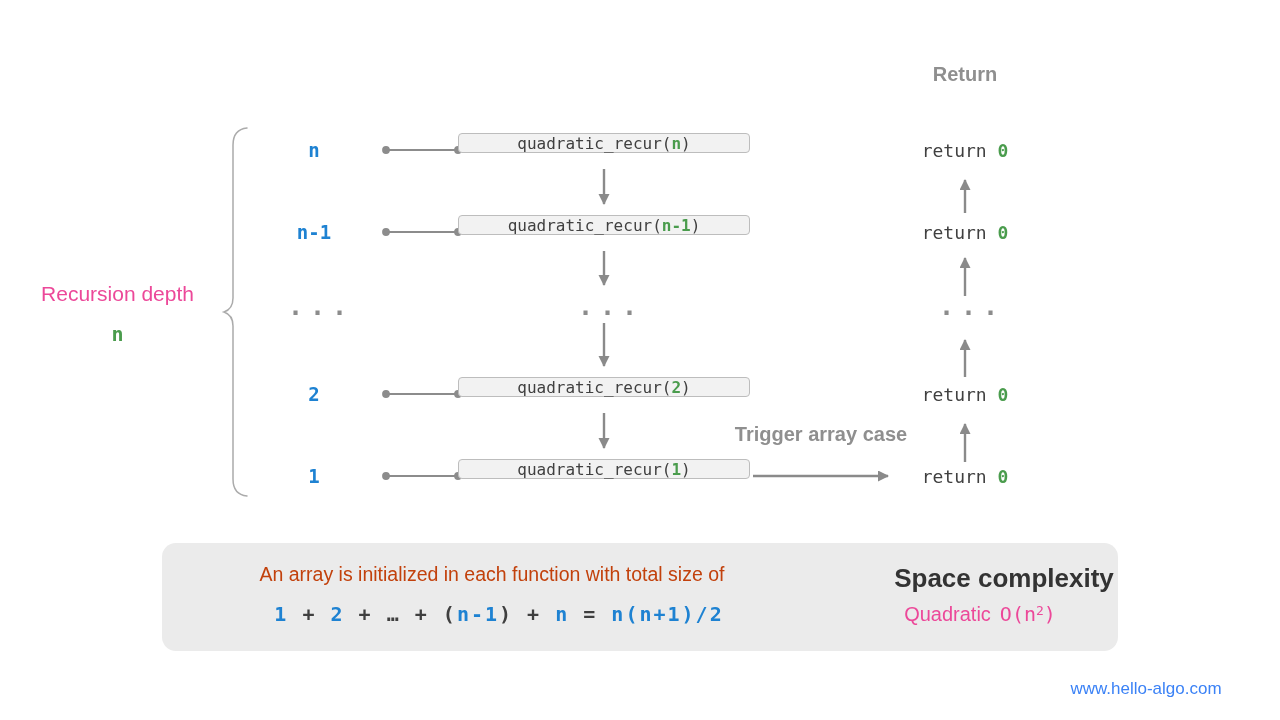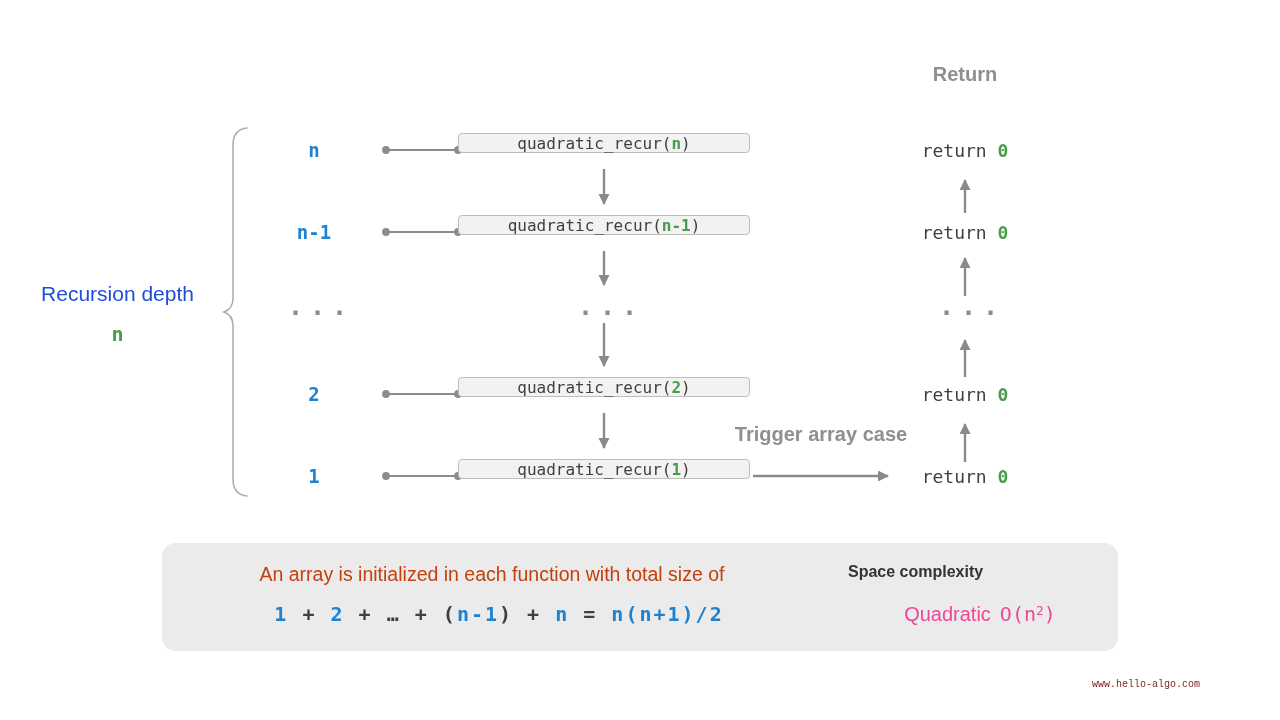--- a/index.html
+++ b/index.html
@@ -17,21 +17,21 @@
     font-weight: bold; font-size: 20px; color: #8f8f8f; white-space: pre;
   }
   #hdr-size   { left: 194px; width: 240px; }
   #hdr-call   { left: 534px; width: 140px; }
   #hdr-return { left: 895px; width: 140px; }
   #hdr-size .code { font-family: "DejaVu Sans Mono", monospace; font-size: 19px; color: #1e82d2; }
 
   
   #depth-label {
     position: absolute; left: 10px; top: 282px; width: 215px; text-align: center;
-    font-size: 21px; color: #1d4ed8;
+    font-size: 21px; color: #ec4899;
   }
   #depth-value {
     position: absolute; left: 10px; top: 322px; width: 215px; text-align: center;
     font-family: "DejaVu Sans Mono", monospace; font-weight: bold; font-size: 20px; color: #4a9c4d;
   }
 
   
   .row { position: absolute; left: 0; width: 1280px; height: 34px; }
   .row-n   { top: 133px; }
   .row-n1  { top: 215px; }
@@ -86,33 +86,33 @@
     font-size: 19.5px; color: #c2410c;
   }
   #equation {
     position: absolute; left: 175px; top: 602px; width: 648px; text-align: center;
     font-family: "DejaVu Sans Mono", monospace; font-weight: bold; font-size: 20px;
     letter-spacing: 2px; white-space: pre;
   }
   .eq-blue { color: #1e82d2; }
   .eq-dark { color: #3f3f3f; }
   #space-title {
-    position: absolute; left: 848px; top: 563px; width: 264px; 
-    font-weight: bold; font-size: 16px; color: #333333;
+    position: absolute; left: 872px; top: 563px; width: 264px; text-align: center;
+    font-weight: bold; font-size: 26px; color: #333333;
   }
   #space-value {
     position: absolute; left: 848px; top: 602px; width: 264px; text-align: center;
     font-weight: normal; font-size: 20px; color: #ec4899; white-space: pre;
   }
   #space-value .big-o { font-family: "DejaVu Sans Mono", monospace; margin-left: 9px; }
   #space-value .sup { font-size: 13px; vertical-align: 6px; }
 
   #watermark {
     position: absolute; left: 1050px; top: 679px; width: 192px; text-align: center;
-    font-family: Liberation Mono, monospace; font-size: 10px; color: #7f1d1d;
+    font-family: Liberation Sans, sans-serif; font-size: 17px; color: #3b82f6;
   }
 </style>
 </head>
 <body>
 
 <div class="canvas">
 
   <svg class="layer" width="1280" height="720" viewBox="0 0 1280 720">
     <defs>
       <marker id="ah" markerUnits="userSpaceOnUse" markerWidth="12" markerHeight="12" refX="10" refY="5.5" orient="auto">

